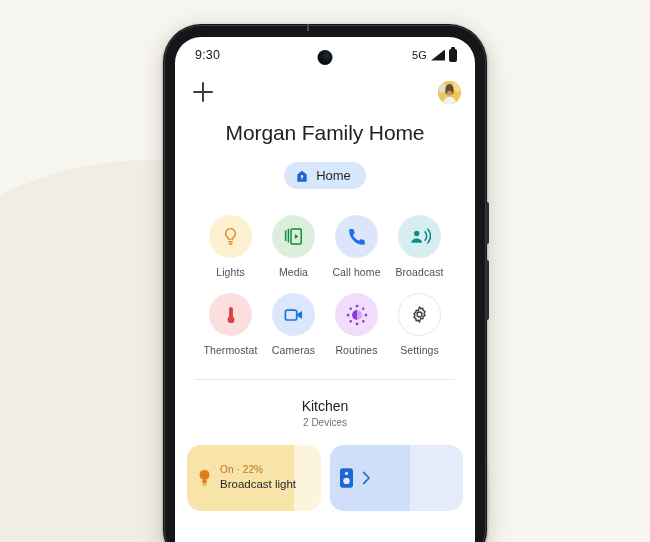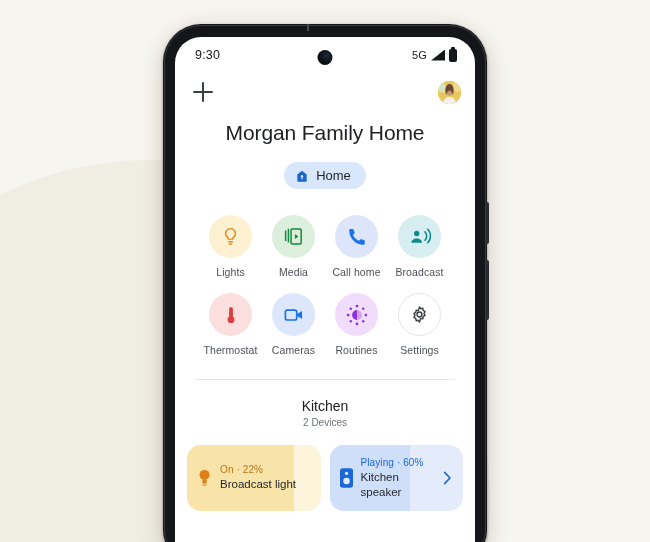--- a/index.html
+++ b/index.html
@@ -485,24 +485,20 @@
 
       <div class="device-card" id="speaker-card">
         <div class="card-fill" id="speaker-fill" style="width: 60%;"></div>
         <div class="card-icon">
           <svg width="13" height="20" viewBox="0 0 16 24">
             <rect x="0" y="0" width="16" height="24" rx="3.4" fill="#1a68d6"></rect>
             <circle cx="8" cy="6.4" r="2" fill="#e4ecfb"></circle>
             <circle cx="8" cy="15.6" r="4" fill="#e4ecfb"></circle>
           </svg>
         </div>
-        <div class="card-text">
-          <div class="card-status">Playing · 60%</div>
-          <div class="card-title">Kitchen speaker</div>
-        </div>
         <div class="card-chevron">
           <svg width="9" height="14" viewBox="0 0 9 14" fill="none" stroke="#1a68d6" stroke-width="1.6" stroke-linecap="round" stroke-linejoin="round">
             <path d="M1.6 1.4L7 7l-5.4 5.6"></path>
           </svg>
         </div>
       </div>
 
     </div>
 
   </div>

